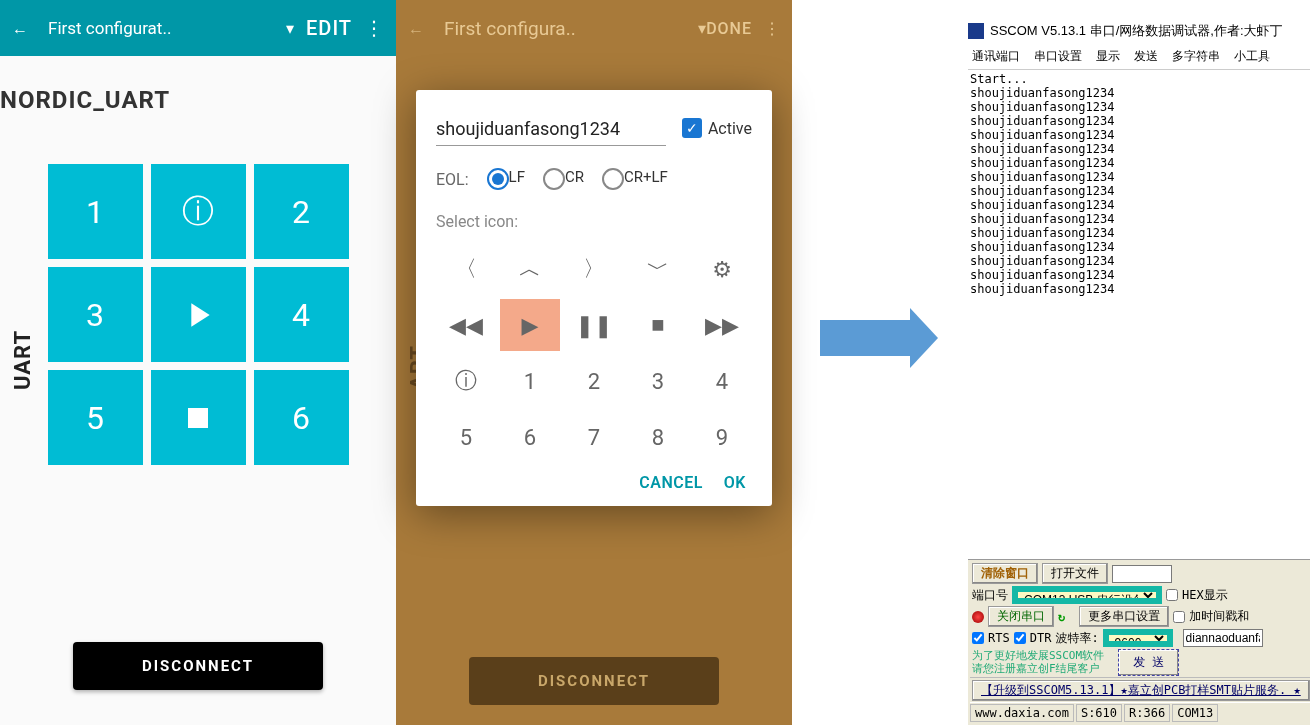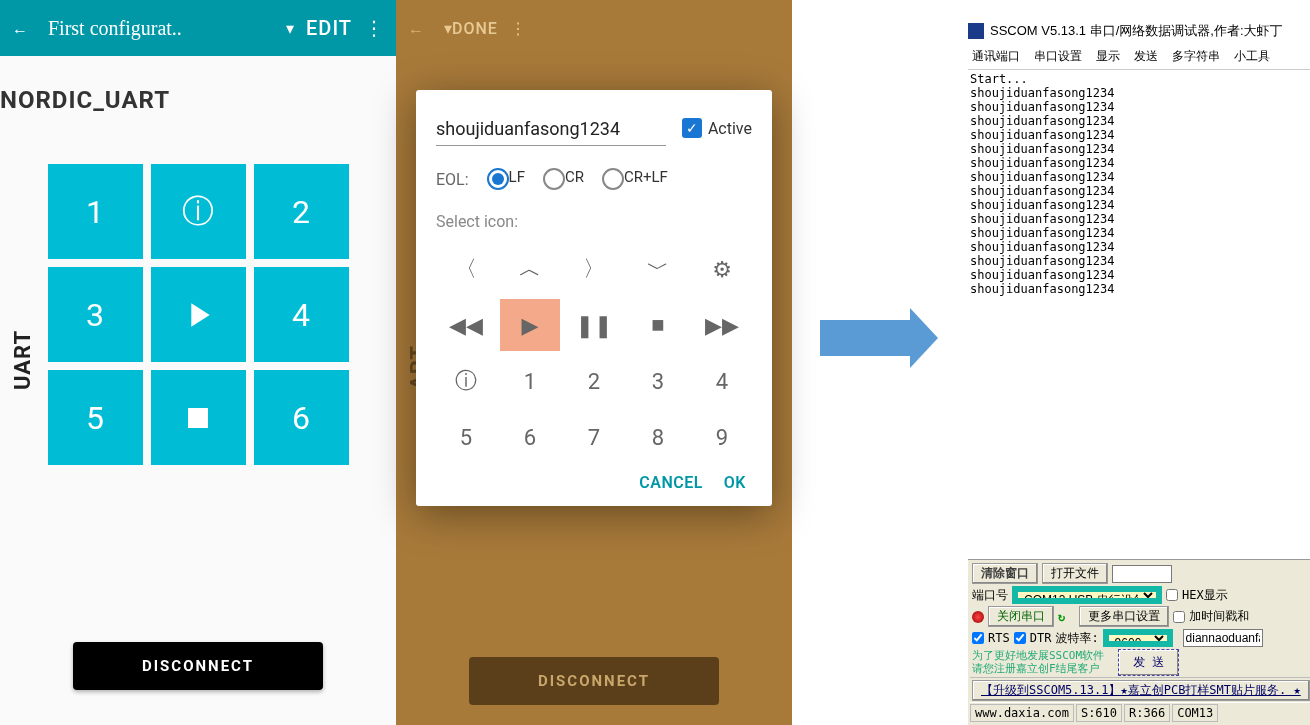--- a/index.html
+++ b/index.html
@@ -2,21 +2,21 @@
 <html><head>
 <meta charset="utf-8">
 <style>
   * { box-sizing: border-box; margin: 0; padding: 0; }
   body { font-family: Roboto, Arial, sans-serif; background: #fff; width: 1310px; height: 725px; position: relative; }
   
   
   .phone1 { position: absolute; left: 0; top: 0; width: 396px; height: 725px; background: #fafafa; }
   .appbar { background: #0097a7; height: 56px; display: flex; align-items: center; color: #fff; padding: 0 12px; }
   .appbar .back { margin-right: 20px; }
-  .appbar .title { flex: 1; font-size: 20px; white-space: nowrap; overflow: hidden; font-family: Liberation Serif, serif; }
+  .appbar .title { flex: 1; font-size: 17px; white-space: nowrap; overflow: hidden; }
   .appbar .dropdown-icon { margin: 0 12px; }
   .appbar .edit { font-weight: 500; font-size: 20px; letter-spacing: 1px; margin-right: 12px; }
   .appbar .menu-icon { font-size: 20px; }
   .device-title { text-align: left; font-size: 24px; color: #333; padding: 30px 0 50px; font-weight: 700; letter-spacing: 1px; }
   .side-label { position: absolute; left: 10px; top: 390px; transform: rotate(-90deg); transform-origin: left top; font-size: 22px; font-weight: 700; color: #222; letter-spacing: 1px; }
   .grid3 { display: grid; grid-template-columns: repeat(3,95px); grid-template-rows: repeat(3,95px); gap: 8px; justify-content: center; }
   .gcell { background: #00bcd4; color: #fff; display: flex; align-items: center; justify-content: center; font-size: 32px; font-weight: 400; }
   .gcell svg { width: 40px; height: 40px; fill: #fff; }
   .disconnect-btn { position: absolute; bottom: 35px; left: 50%; transform: translateX(-50%); width: 250px; height: 48px; background: #000; color: #fff; border-radius: 4px; display: flex; align-items: center; justify-content: center; font-weight: 700; letter-spacing: 2px; font-size: 15px; box-shadow: 0 2px 4px rgba(0,0,0,.3); }
   
@@ -56,21 +56,21 @@
   
   .sscom { position:absolute;left:940px;top:20px;right:0;width:370px;height:705px;background:#fff;font-family:"SimSun","宋体",monospace;font-size:12px;color:#000;overflow:hidden;margin-left:28px; }
   .sscom-title { display:flex;align-items:center;gap:6px;padding:2px 0 4px; }
   .sscom-title-icon { width:16px;height:16px;background:#1a3a8a;display:inline-block; }
   .sscom-title-text { font-family:Arial,SimSun;font-size:13px; }
   .sscom-menu { display:flex;gap:14px;padding:4px 4px 4px 4px;border-bottom:1px solid #ccc; }
   .sscom-log { padding:2px 2px;line-height:14px;white-space:pre;height:440px; }
   .sscom-bottom { position:absolute;bottom:0;left:0;right:0;background:#ece9d8;border-top:1px solid #999;padding:2px;font-size:12px; }
   .sscom-row { display:flex;align-items:center;gap:4px;padding:1px 2px;white-space:nowrap; }
   .winbtn { background:#ece9d8;border:1px solid #999;border-radius:0;padding:1px 8px;font-size:12px;box-shadow:inset -1px -1px #888,inset 1px 1px #fff; }
-  .winbtn.red { color:#404040;font-weight:bold; }
+  .winbtn.red { color:#a16207;font-weight:bold; }
   .winbtn.blue { color:#006;text-decoration:underline; }
   .wininput { border:1px solid #7a7a7a;background:#fff;padding:0 2px;font-size:12px;height:18px; }
   .winsel { border:6px solid #14b8a6;background:#fef9c3;font-size:12px;height:18px;padding:0 2px; }
   .winchk { width:12px;height:12px;vertical-align:middle; }
   .tiny-icon-red { width:12px;height:12px;background:radial-gradient(#f44,#900);border-radius:50%;display:inline-block;vertical-align:middle; }
   .tiny-icon-green { color:#090;font-weight:bold; }
   .status-row { display:flex;gap:2px;border-top:1px solid #fff;padding:1px 0; }
   .status-cell { border:1px solid #bbb;padding:1px 4px;flex:0 0 auto; }
 </style>
 </head>
@@ -104,20 +104,21 @@
         </svg>
       </div>
     <div class="gcell">6</div>
   </div>
   <div class="disconnect-btn">DISCONNECT</div>
 </div>
 
 <div class="phone2">
   <div class="appbar2">
     <span class="back">←</span>
+    <span class="title">First configura..</span>
     <span class="dropdown-icon">▾</span>
     <span class="done">DONE</span>
     <span>⋮</span>
   </div>
   <div class="side-label2">ART</div>
   <div class="disconnect2">DISCONNECT</div>
 
   <div class="dialog">
     <div class="row-input">
       <div class="text-input">shoujiduanfasong1234</div>

